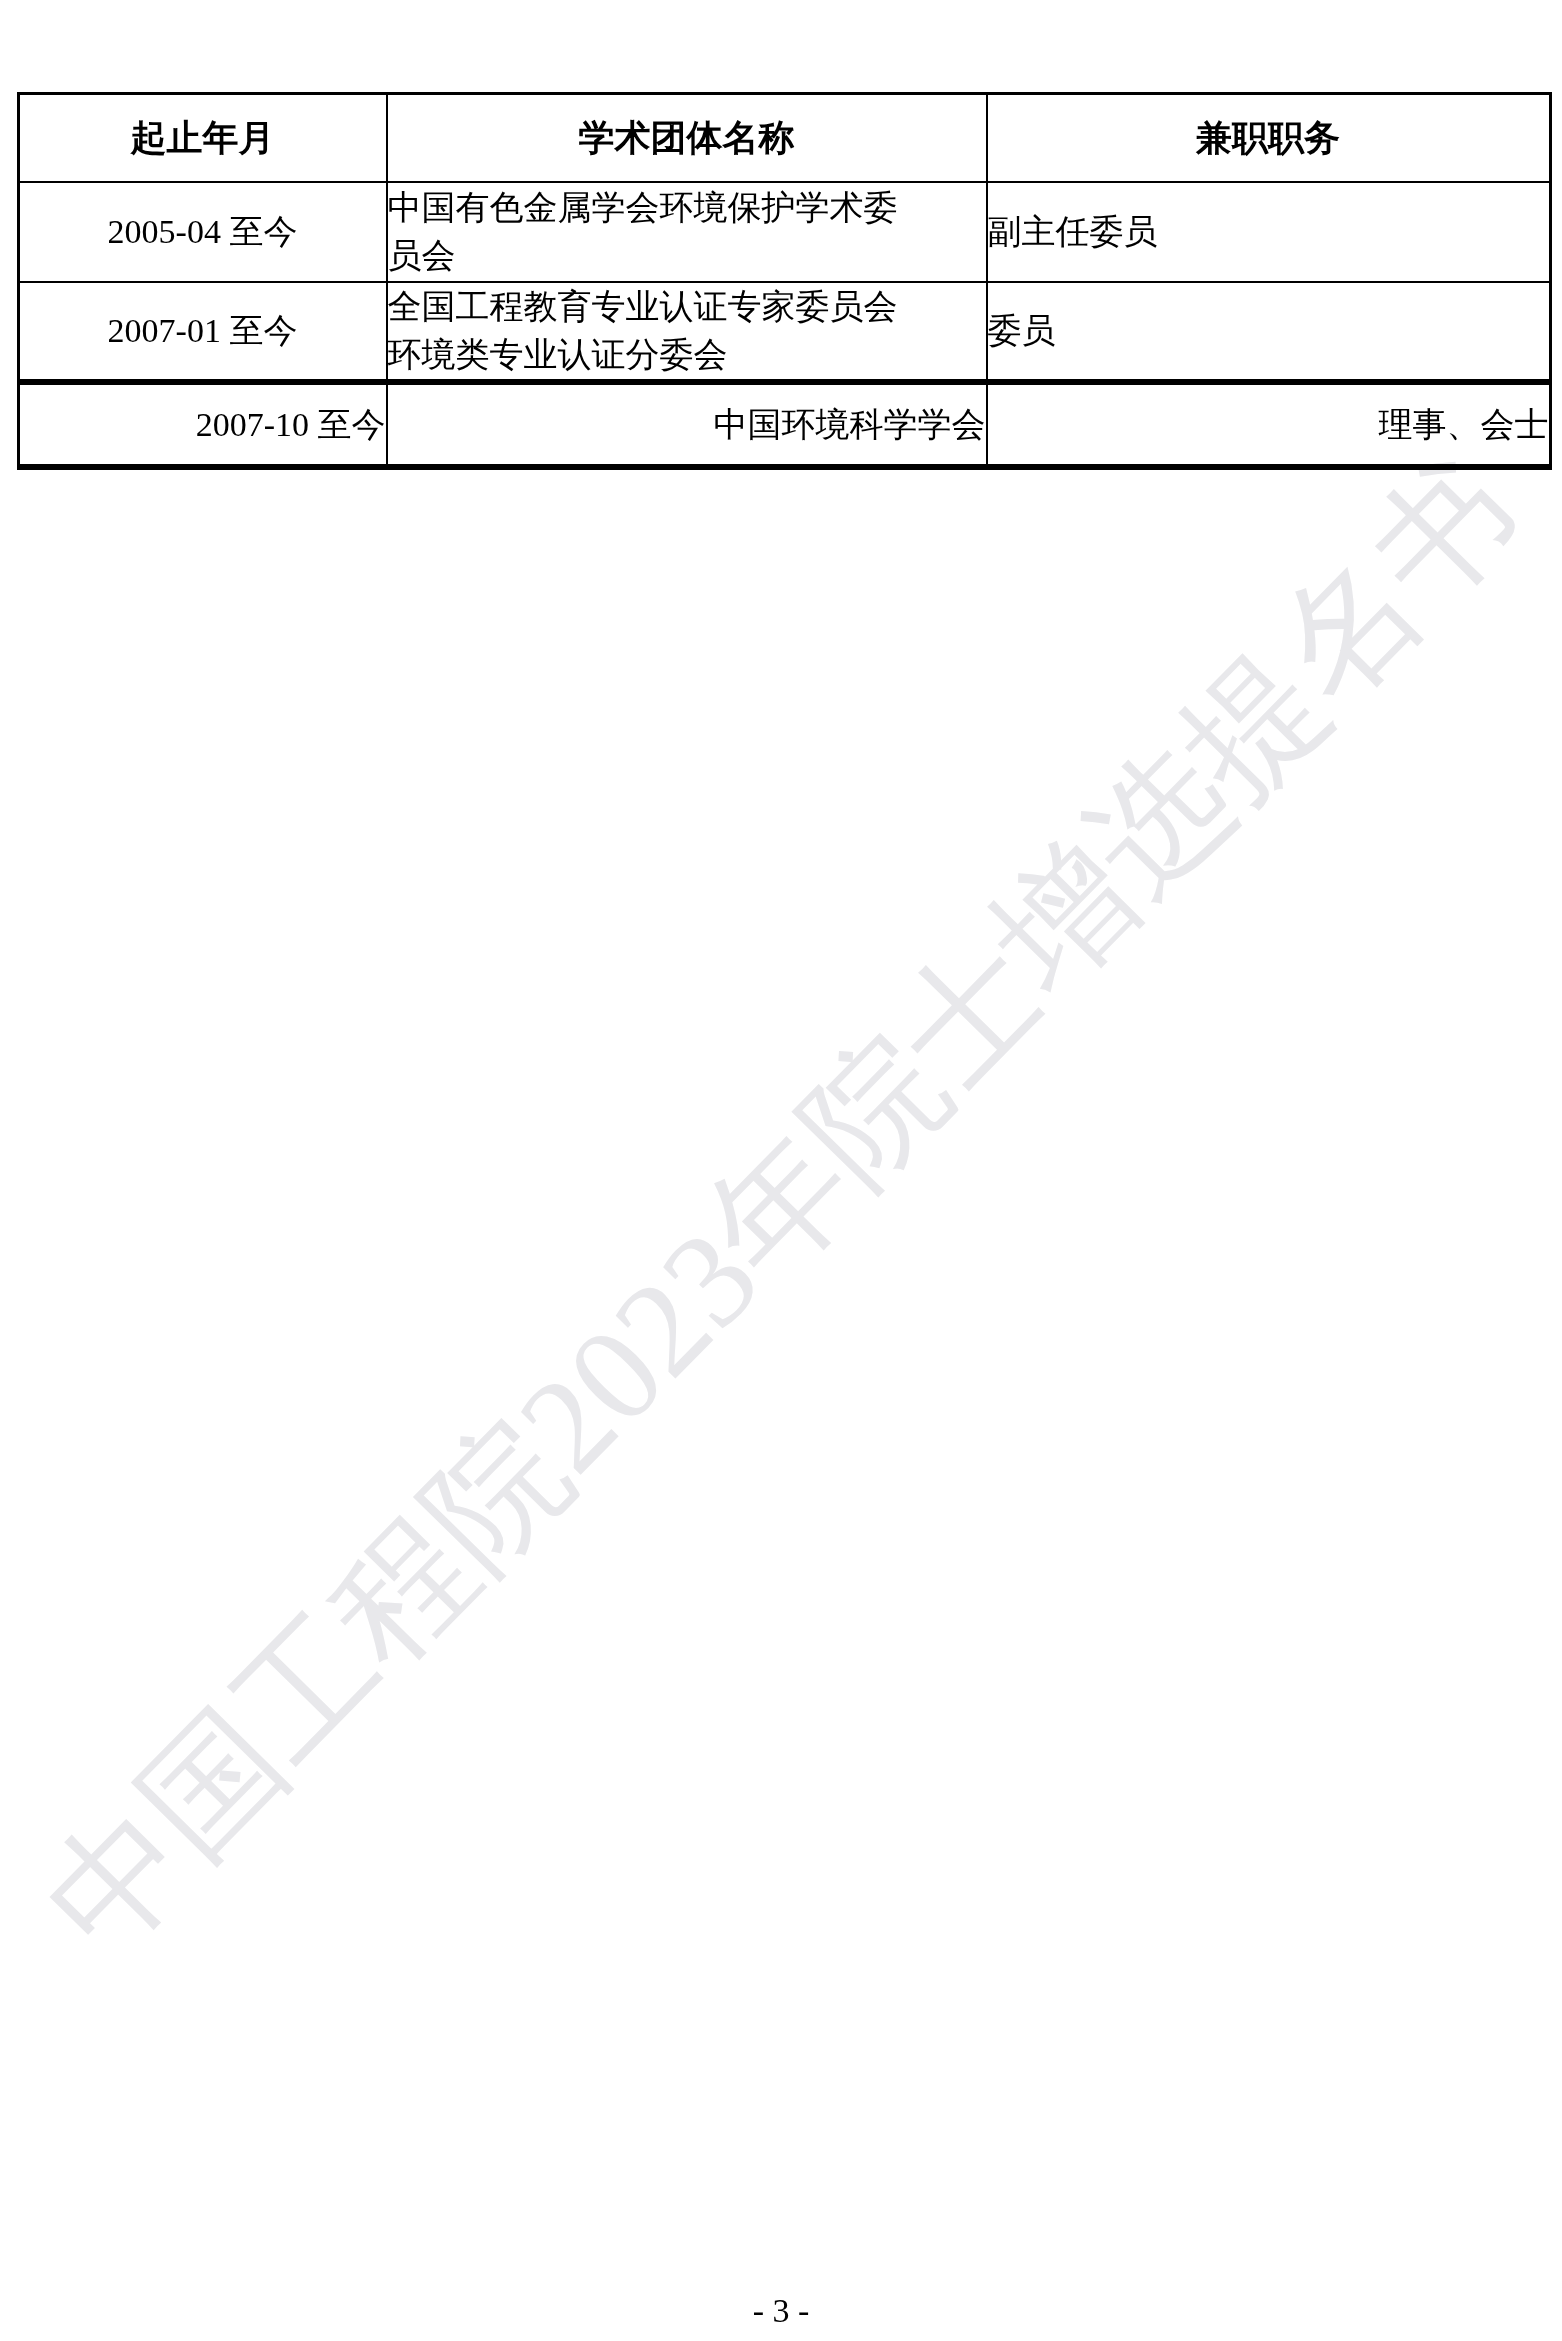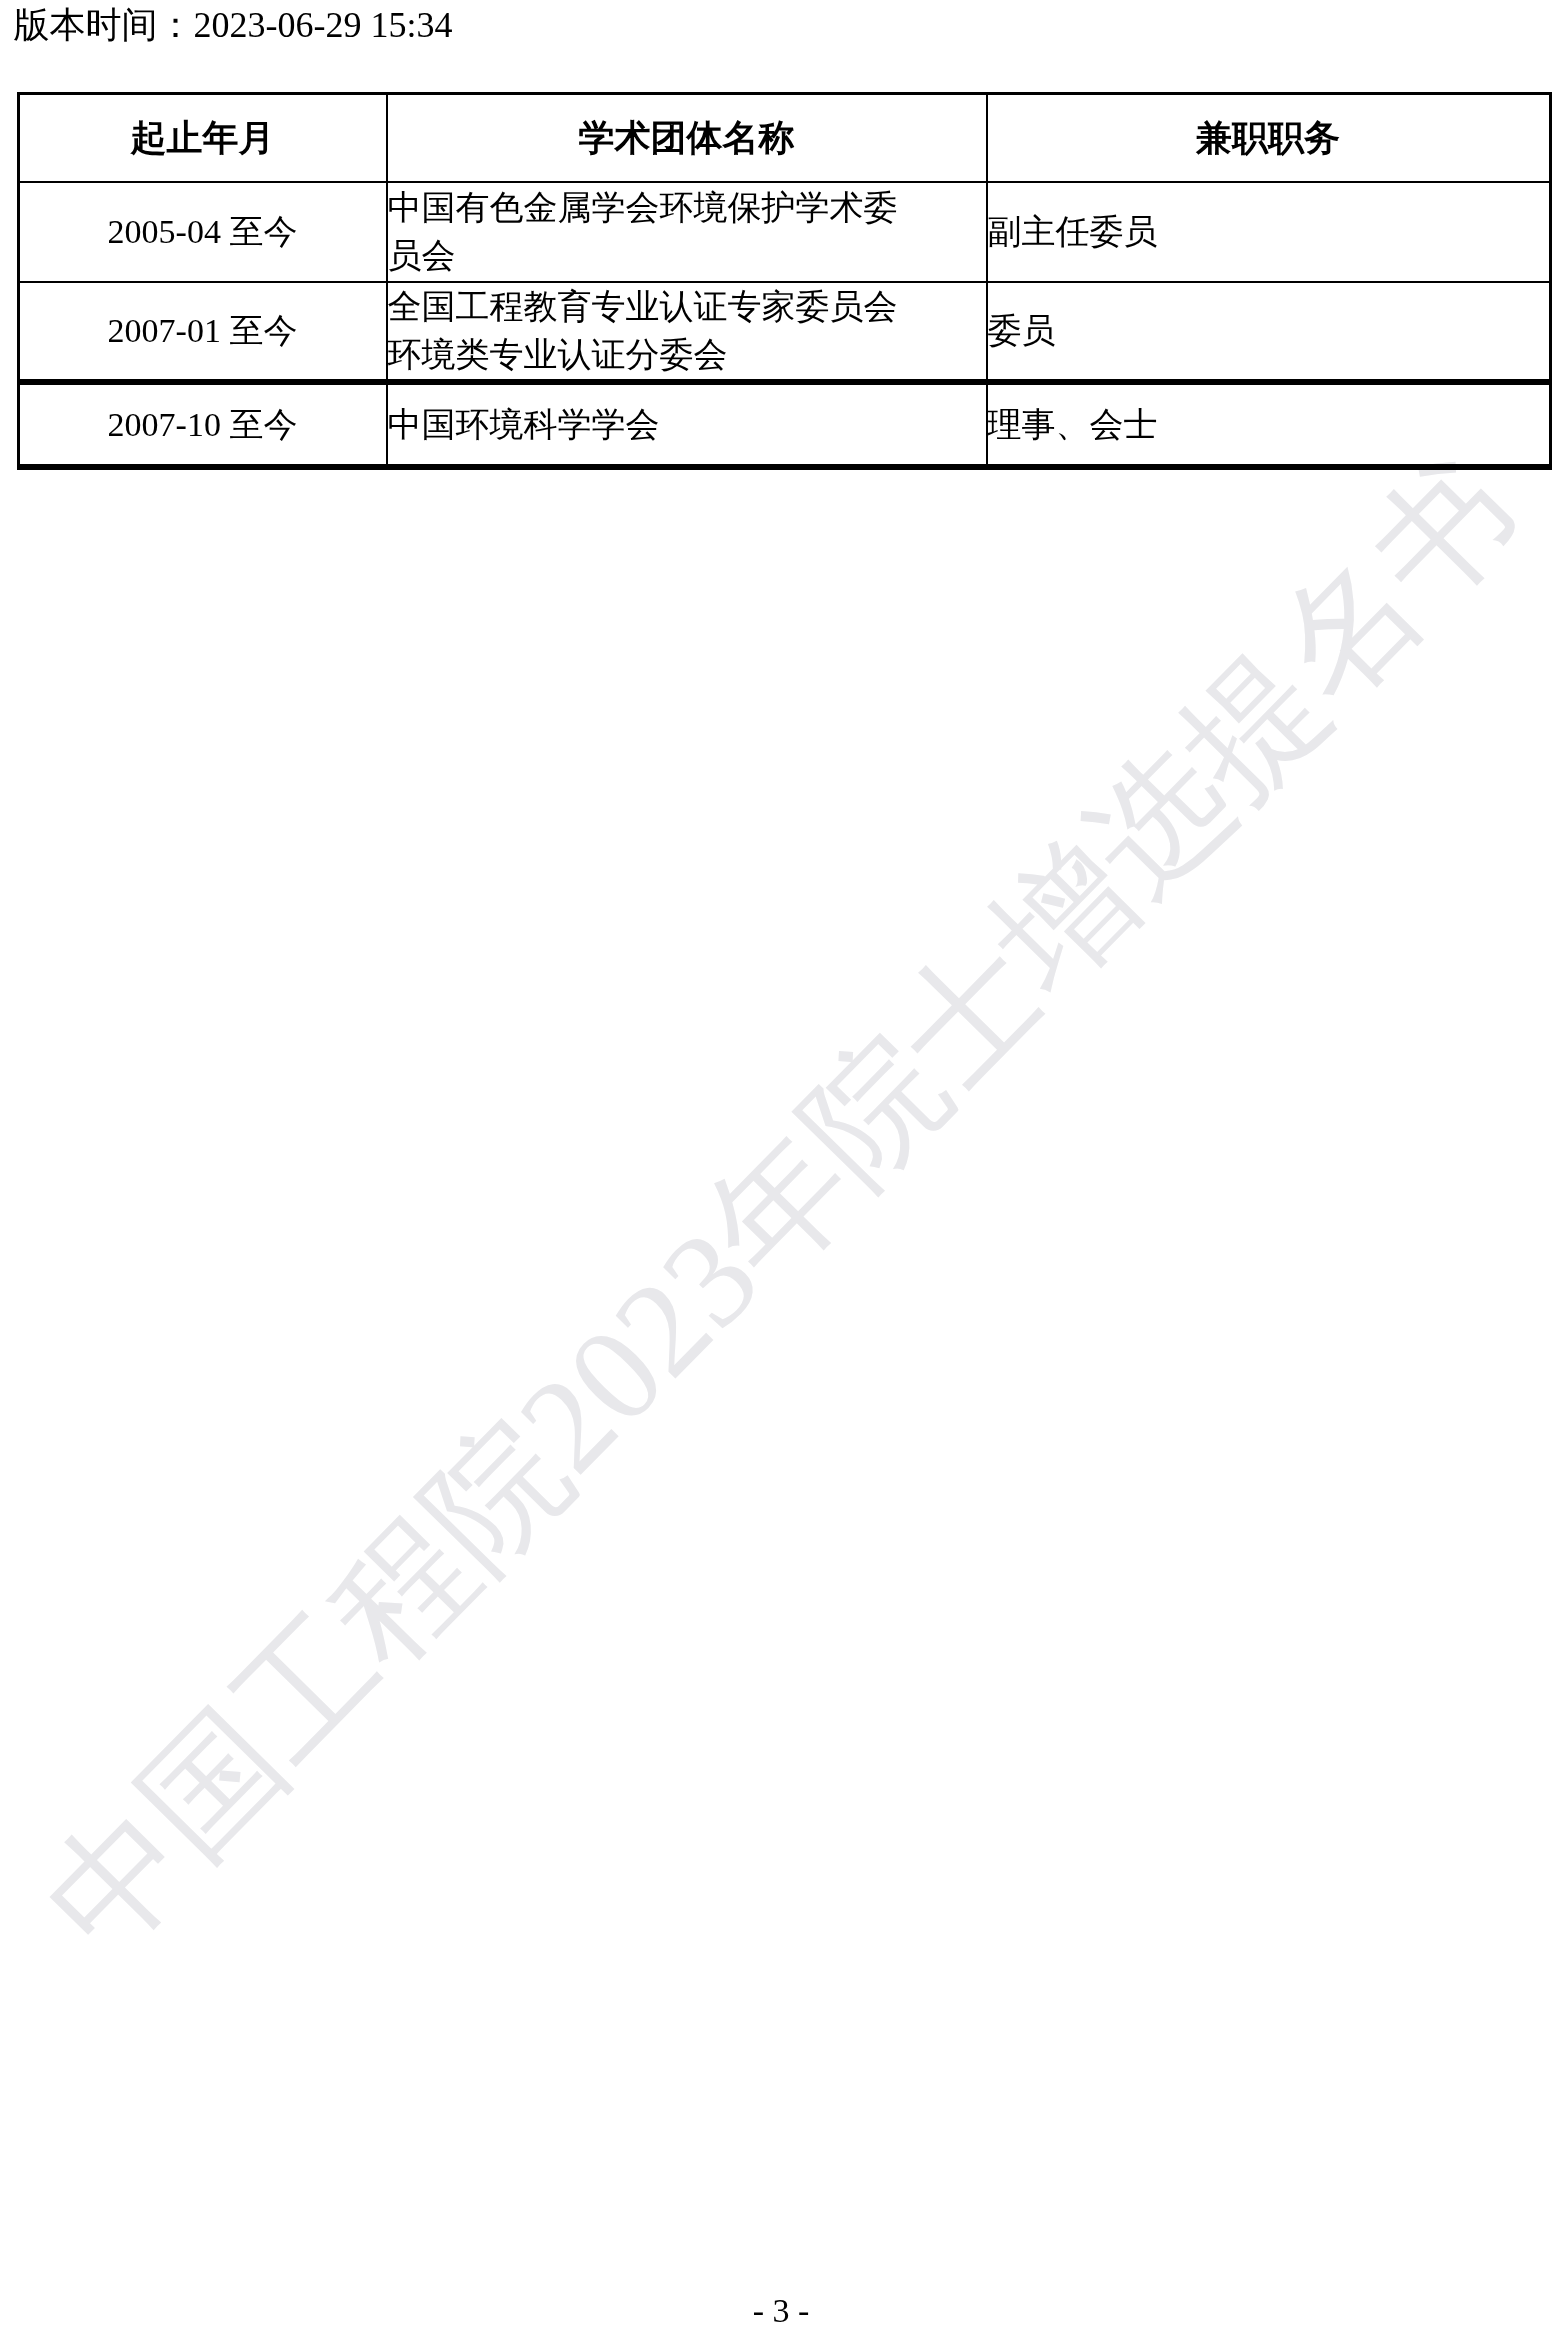--- a/index.html
+++ b/index.html
@@ -80,21 +80,21 @@
     text-align: center;
     margin-top: 44px;
   }
   tr.brow td {
     font-size: 34px;
     line-height: 48px;
   }
   tr.r1 td { height: 98px; border-bottom: 2.2px solid #000000; }
   tr.r2 td { height: 94px; border-bottom: 3.7px solid #000000; }
   tr.r3 td { height: 84px; border-bottom: 6px solid #000000; }
-  tr.r4 td { height: 79px; }
+  tr.r4 td { height: 79px; text-align: right; }
   td.cell-period {
     text-align: center;
     white-space: nowrap;
     border-radius: 14px;
   }
   td.cell-org {
     text-align: left;
     padding-left: 12px;
     padding-right: 7.5px;
   }
@@ -113,21 +113,20 @@
     font-size: 34px;
     line-height: 45px;
     z-index: 1;
   }
 </style>
 </head>
 <body>
 
 <div class="page">
 
-  <div class="version-line">版本时间：2023-06-29 15:34</div>
 
   <div class="watermark">中国工程院2023年院士增选提名书</div>
 
   <div class="tablewrap">
     <table class="memberships">
       <colgroup>
         <col class="c1">
           <col class="c2">
           <col class="c3">
       </colgroup>

